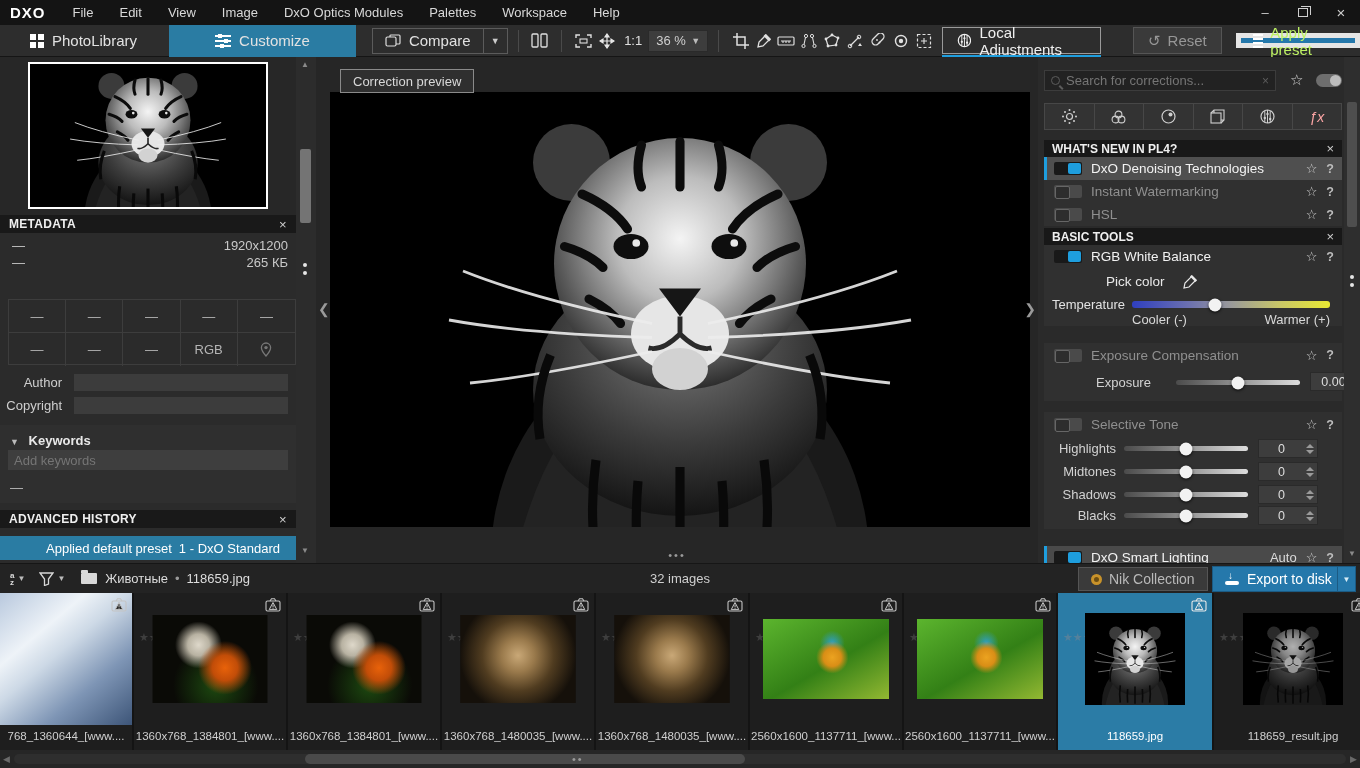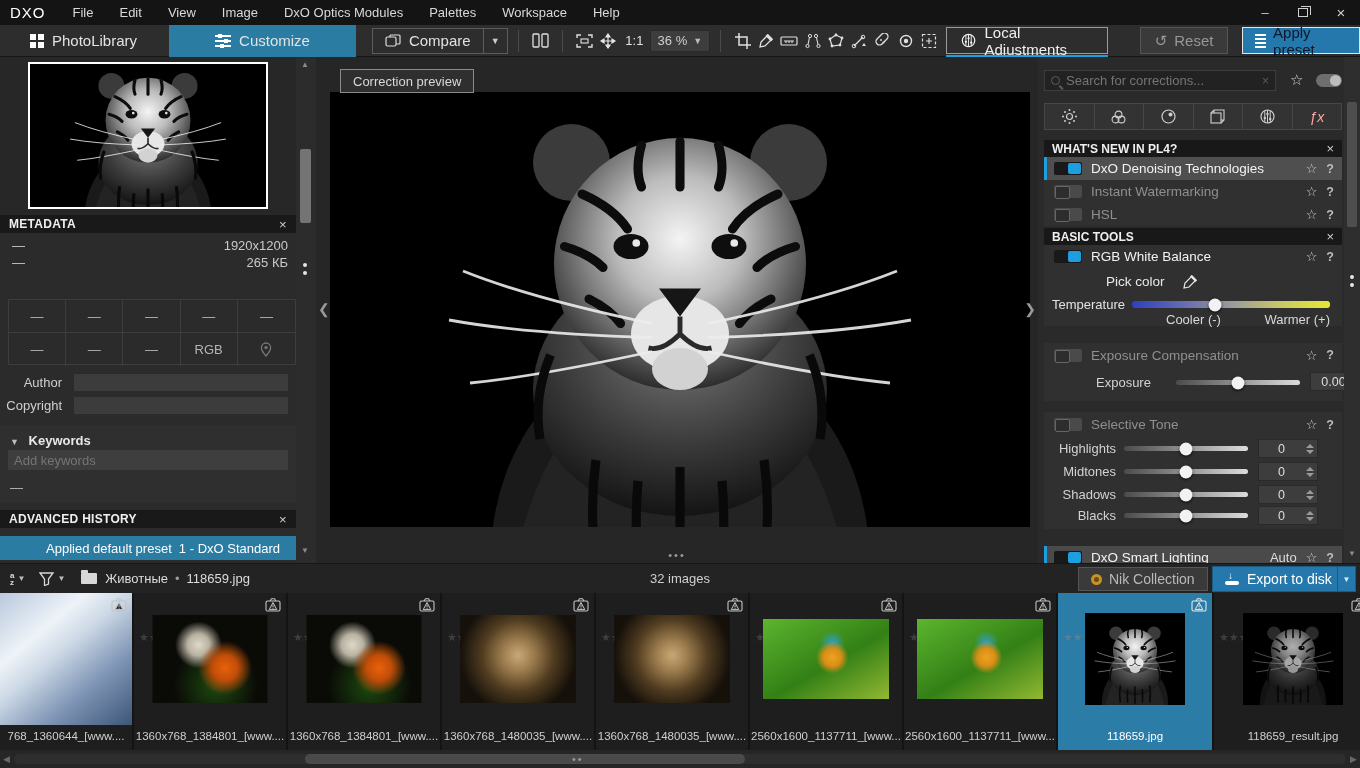--- a/index.html
+++ b/index.html
@@ -3,21 +3,21 @@
 <meta charset="utf-8">
 <style>
   * { margin:0; padding:0; box-sizing:border-box; }
   html,body { width:1360px; height:768px; overflow:hidden; background:#262626;
     font-family:"Liberation Sans", sans-serif; font-size:13px; color:#d6d6d6;
     -webkit-font-smoothing:antialiased; }
 
   
   #titlebar { position:absolute; top:0; left:0; width:1360px; height:25px;
     background:#141414; display:flex; align-items:center; }
-  .logo { font-weight:normal; font-size:15px; letter-spacing:1px; color:#fff; padding:0 14px 0 10px; }
+  .logo { font-weight:bold; font-size:15px; letter-spacing:1px; color:#fff; padding:0 14px 0 10px; }
   .menu-item { padding:0 13px; height:25px; line-height:25px; color:#d9d9d9; cursor:default; }
   .win-controls { margin-left:auto; display:flex; align-items:center; height:25px; }
   .win-btn { width:38px; height:25px; display:flex; align-items:center; justify-content:center; color:#cfcfcf; }
   .restore-glyph { width:10px; height:9px; border:1px solid #cfcfcf; position:relative; }
   .restore-glyph::before { content:""; position:absolute; left:2px; top:-3px; width:9px; height:8px;
     border:1px solid #cfcfcf; border-bottom:none; border-left:none; }
 
   
   #toolbar { position:absolute; top:25px; left:0; width:1360px; height:32px;
     background:#2d2d2d; border-bottom:1px solid #151515; display:flex; align-items:center; }
@@ -37,21 +37,21 @@
   .tdiv { width:1px; height:22px; background:#4a4a4a; margin:0 10px; }
   .tool-ic { width:26px; height:26px; display:flex; align-items:center; justify-content:center; color:#e0e0e0; }
   .zoom-select { width:66px; height:22px; background:#3d3d3d; border:1px solid #2a2a2a; display:flex;
     align-items:center; justify-content:space-between; padding:0 7px; color:#cfcfcf; }
   .zoom-select .car { font-size:9px; color:#bbb; }
   #la-btn { height:27px; border:1px solid #9a9a9a; display:flex; align-items:center; gap:8px;
     padding:0 14px; font-size:15px; color:#f0f0f0; position:relative; margin:0 6px; }
   #la-btn::after { content:""; position:absolute; left:-1px; right:-1px; bottom:-5px; height:3px; background:#1e9ede; }
   .btn-reset { height:27px; background:#3a3a3a; border:1px solid #555; color:#979797; display:flex;
     align-items:center; gap:7px; padding:0 14px; font-size:15px; margin-left:26px; }
-  .btn-apply { height:27px; background:#2578ab; border:1px solid #e5e5e5; color:#0f172a; display:flex;
+  .btn-apply { height:15px; background:#2578ab; border:5px solid #e5e5e5; color:#bef264; display:flex;
     align-items:center; gap:7px; padding:0 12px; font-size:15px; margin-left:14px; }
   .stack-icon { display:flex; flex-direction:column; gap:2px; width:12px; }
   .stack-icon i { height:2px; background:#fff; }
 
   
   #left-panel { position:absolute; top:57px; left:0; width:316px; height:506px; background:#2b2b2b; overflow:hidden; }
   .preview-area { position:absolute; top:0; left:0; width:296px; height:158px; background:#272727; }
   .preview-frame { position:absolute; left:28px; top:5px; width:240px; height:147px; border:2px solid #fff; background:#000; }
   .preview-frame svg { width:100%; height:100%; display:block; }
   .lscroll { position:absolute; top:0; left:296px; width:20px; height:506px; background:#2c2c2c; }
@@ -616,21 +616,21 @@
         <path d="M11 3 L15 7 L8 14 L3 15 L4 10 Z" fill="none" stroke="#e8e8e8" stroke-width="1.2"></path>
         <path d="M10.5 2 L16 7.5 L14.4 9 L9 3.6 Z" fill="#e8e8e8"></path>
       </svg>
     </div>
     <div style="position:relative; height:32px;">
       <span style="position:absolute; left:8px; top:3px; color:#e2e2e2;">Temperature</span>
       <div class="slider" style="position:absolute; left:88px; right:12px; top:7px; height:7px;
         background:linear-gradient(90deg,#2f3fbf 0%,#6a6fb0 28%,#9a9a9a 50%,#c9c766 75%,#e8e832 100%);">
         <span class="sknob" style="left:42%;"></span>
       </div>
-      <span style="position:absolute; left:88px; top:18px; color:#d8d8d8;margin-left:34px;">Cooler (-)</span>
+      <span style="position:absolute; left:88px; top:18px; color:#d8d8d8;">Cooler (-)</span>
       <span style="position:absolute; right:12px; top:18px; color:#d8d8d8;">Warmer (+)</span>
     </div>
   </div>
 
   <div class="rp-block" style="top:286px;">
     <div class="tool-row" style="height:24px;">
       <span class="tgl"></span>
       <span class="lbl off">Exposure Compensation</span>
       <span class="spacer"></span>
       <span class="st">☆</span>

